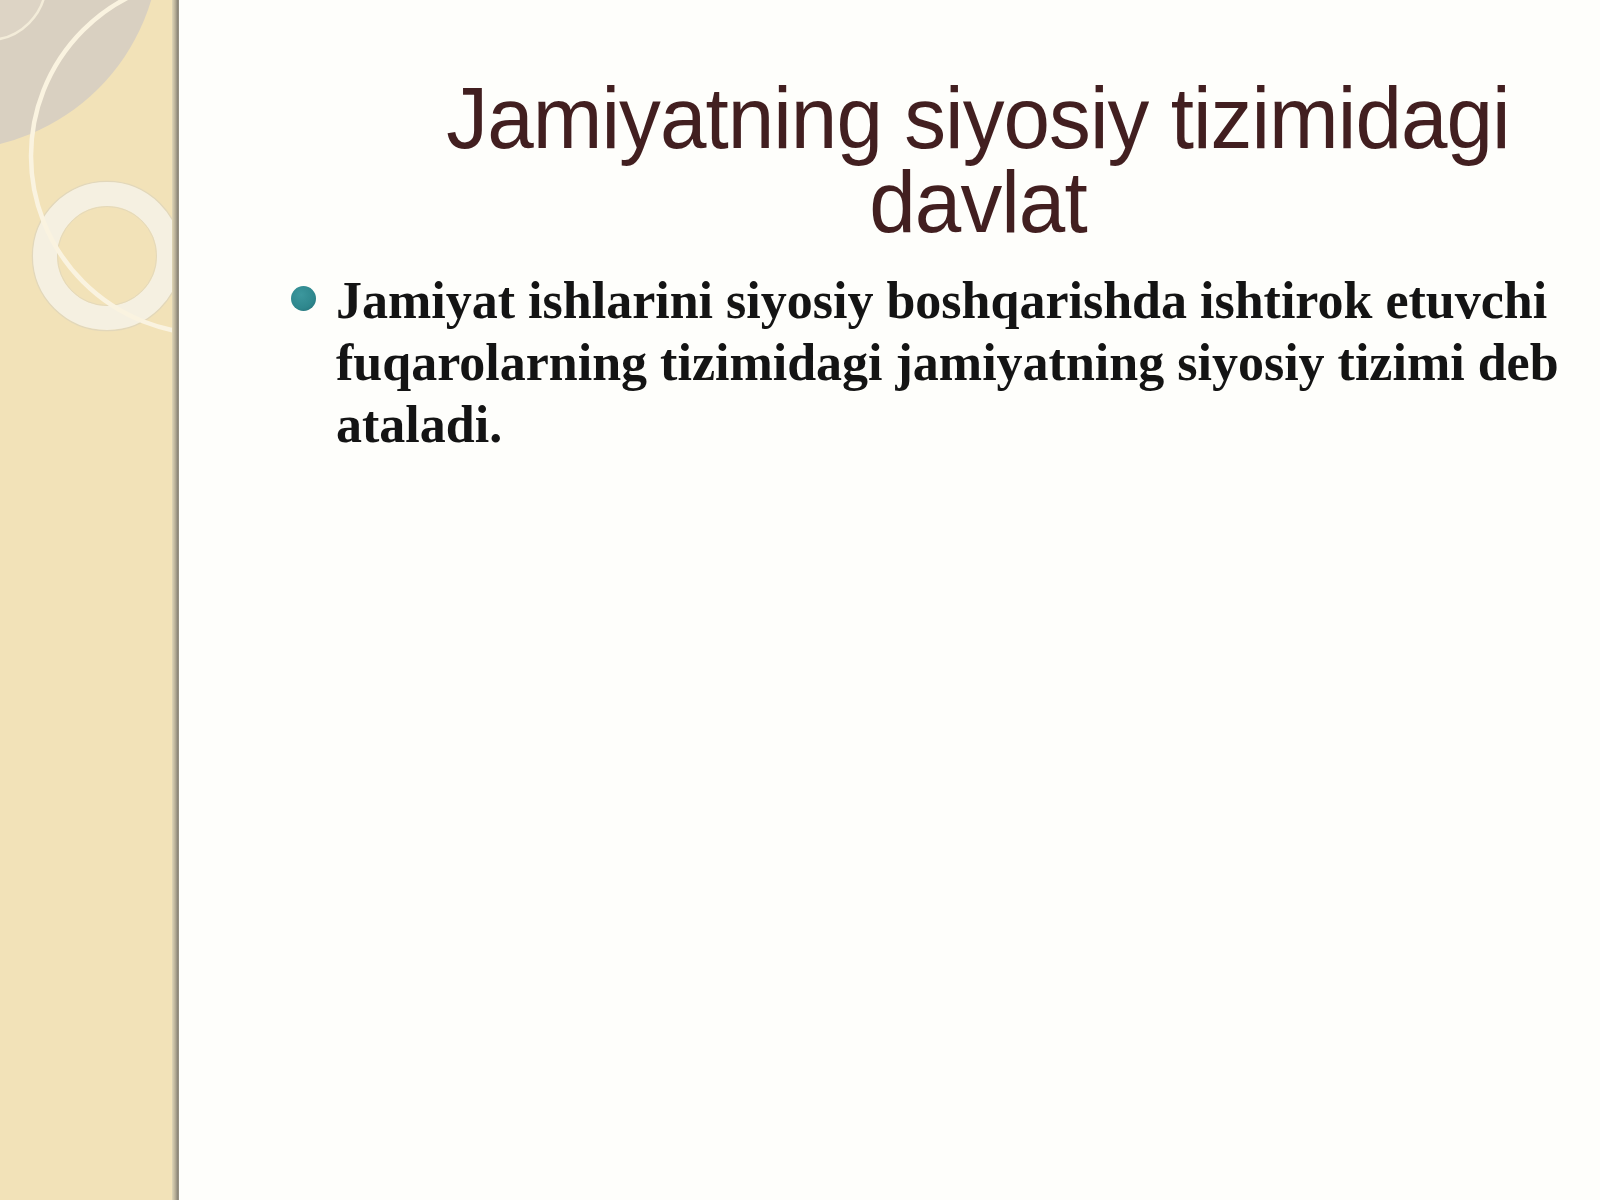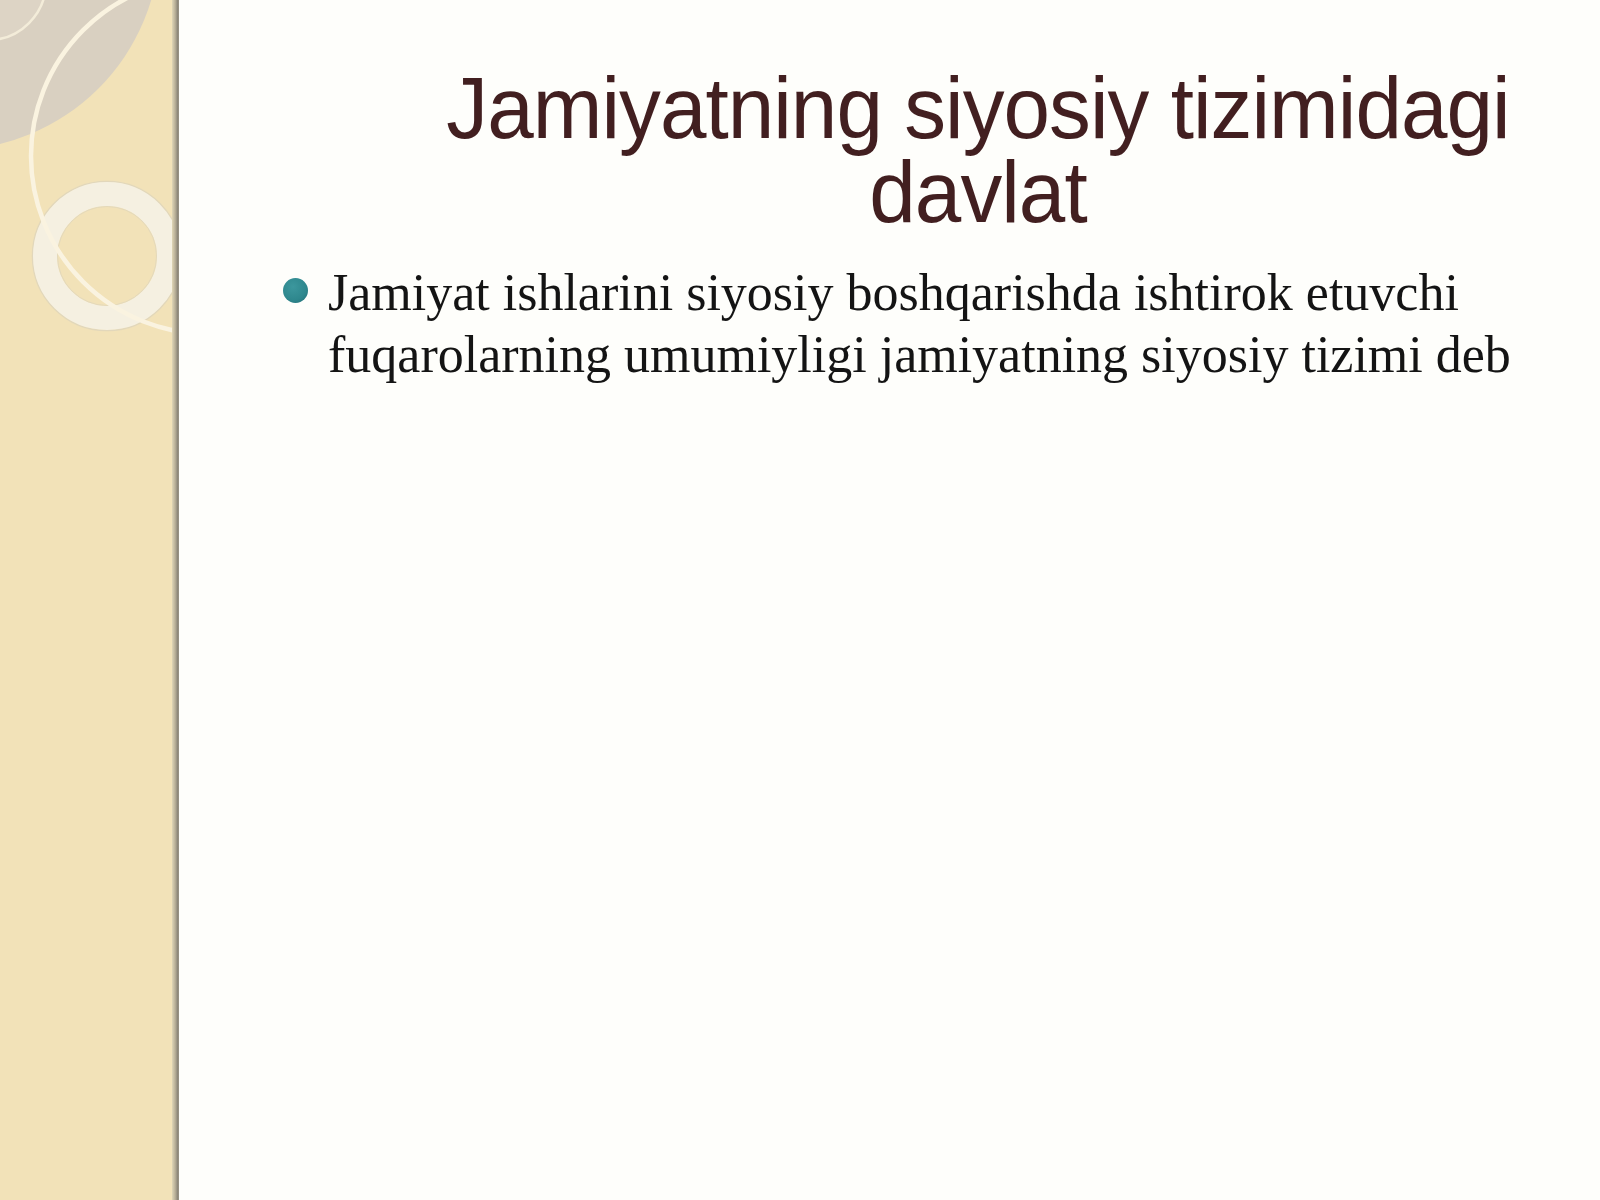--- a/index.html
+++ b/index.html
@@ -33,21 +33,21 @@
     width: 7px;
     height: 1200px;
     background: linear-gradient(to right, #e0d6b6 0%, #b9b098 45%, var(--divider, #8d8779) 80%, #9c9687 100%);
   }
 
   
   .title-wrap {
     position: absolute;
     left: 178px;
     right: 0;
-    top: 66px;
+    top: 76px;
     text-align: center;
   }
   .title {
     margin: 0 auto;
     max-width: 1260px;
     font-family: "Liberation Sans", sans-serif;
     font-weight: 400;
     font-size: 88px;
     line-height: 84px;
     letter-spacing: -1px;
@@ -62,23 +62,24 @@
     left: 178px;
     top: 0;
     right: 0;
     bottom: 0;
   }
   .bullets {
     position: absolute;
     left: 105px;
     top: 262px;
     right: 20px;
-    margin: 0;
+    margin: 8px;
     padding: 0;
     list-style: none;
+    font-weight: bold;
   }
   .bullet-item {
     position: relative;
     padding-left: 45px;
   }
   .bullet-dot {
     position: absolute;
     left: 0;
     top: 16px;
     width: 25px;
@@ -124,19 +125,20 @@
 
     <div class="title-wrap">
       <h1 class="title">Jamiyatning siyosiy tizimidagi davlat</h1>
     </div>
 
     <ul class="bullets">
       <li class="bullet-item">
         <span class="bullet-dot"></span>
         <div class="bullet-text">
           <div class="line">Jamiyat ishlarini siyosiy boshqarishda ishtirok etuvchi</div>
-          <div class="line">fuqarolarning umumiyligi jamiyatning siyosiy tizimi deb</div>
+          <div class="line">fuqarolarning tizimidagi jamiyatning siyosiy tizimi deb</div>
+          <div class="line">ataladi.</div>
         </div>
       </li>
     </ul>
 
   </div>
 </div>
 
 </body></html>

